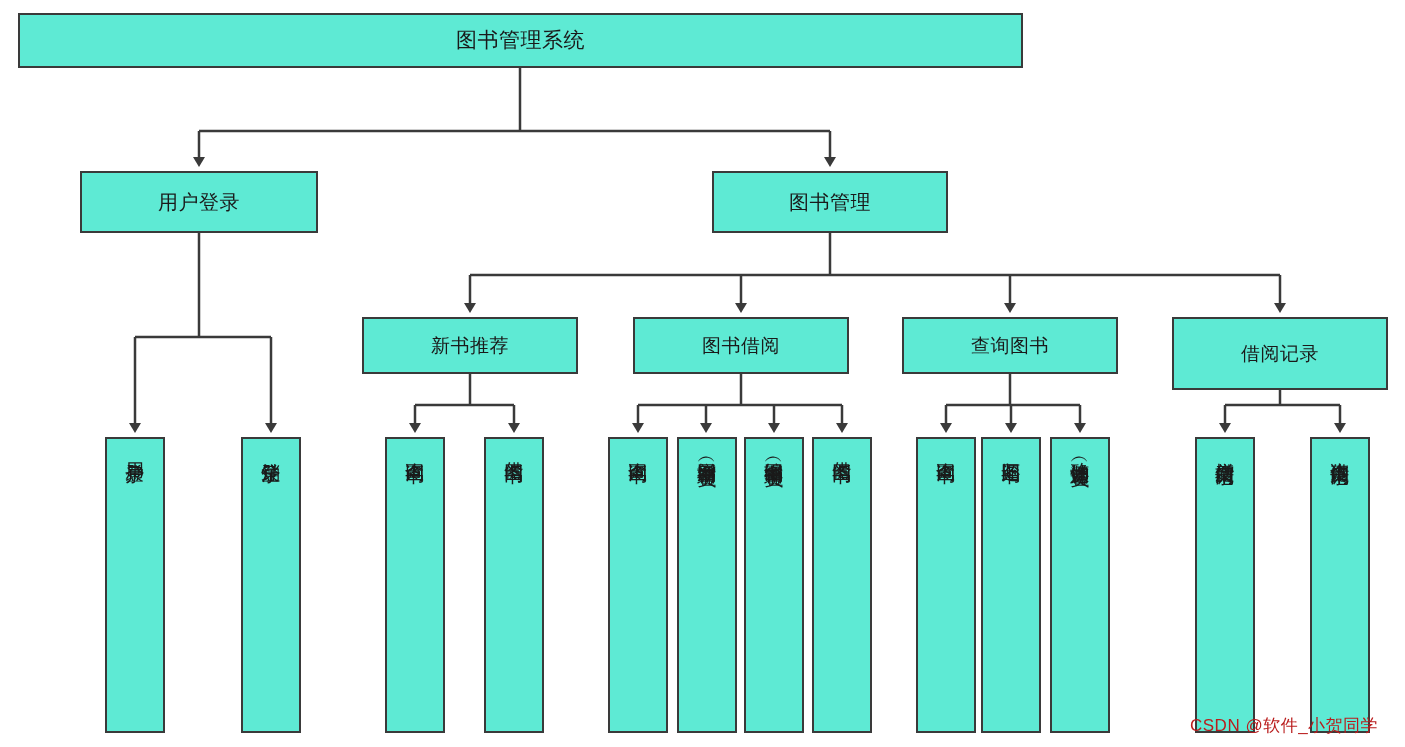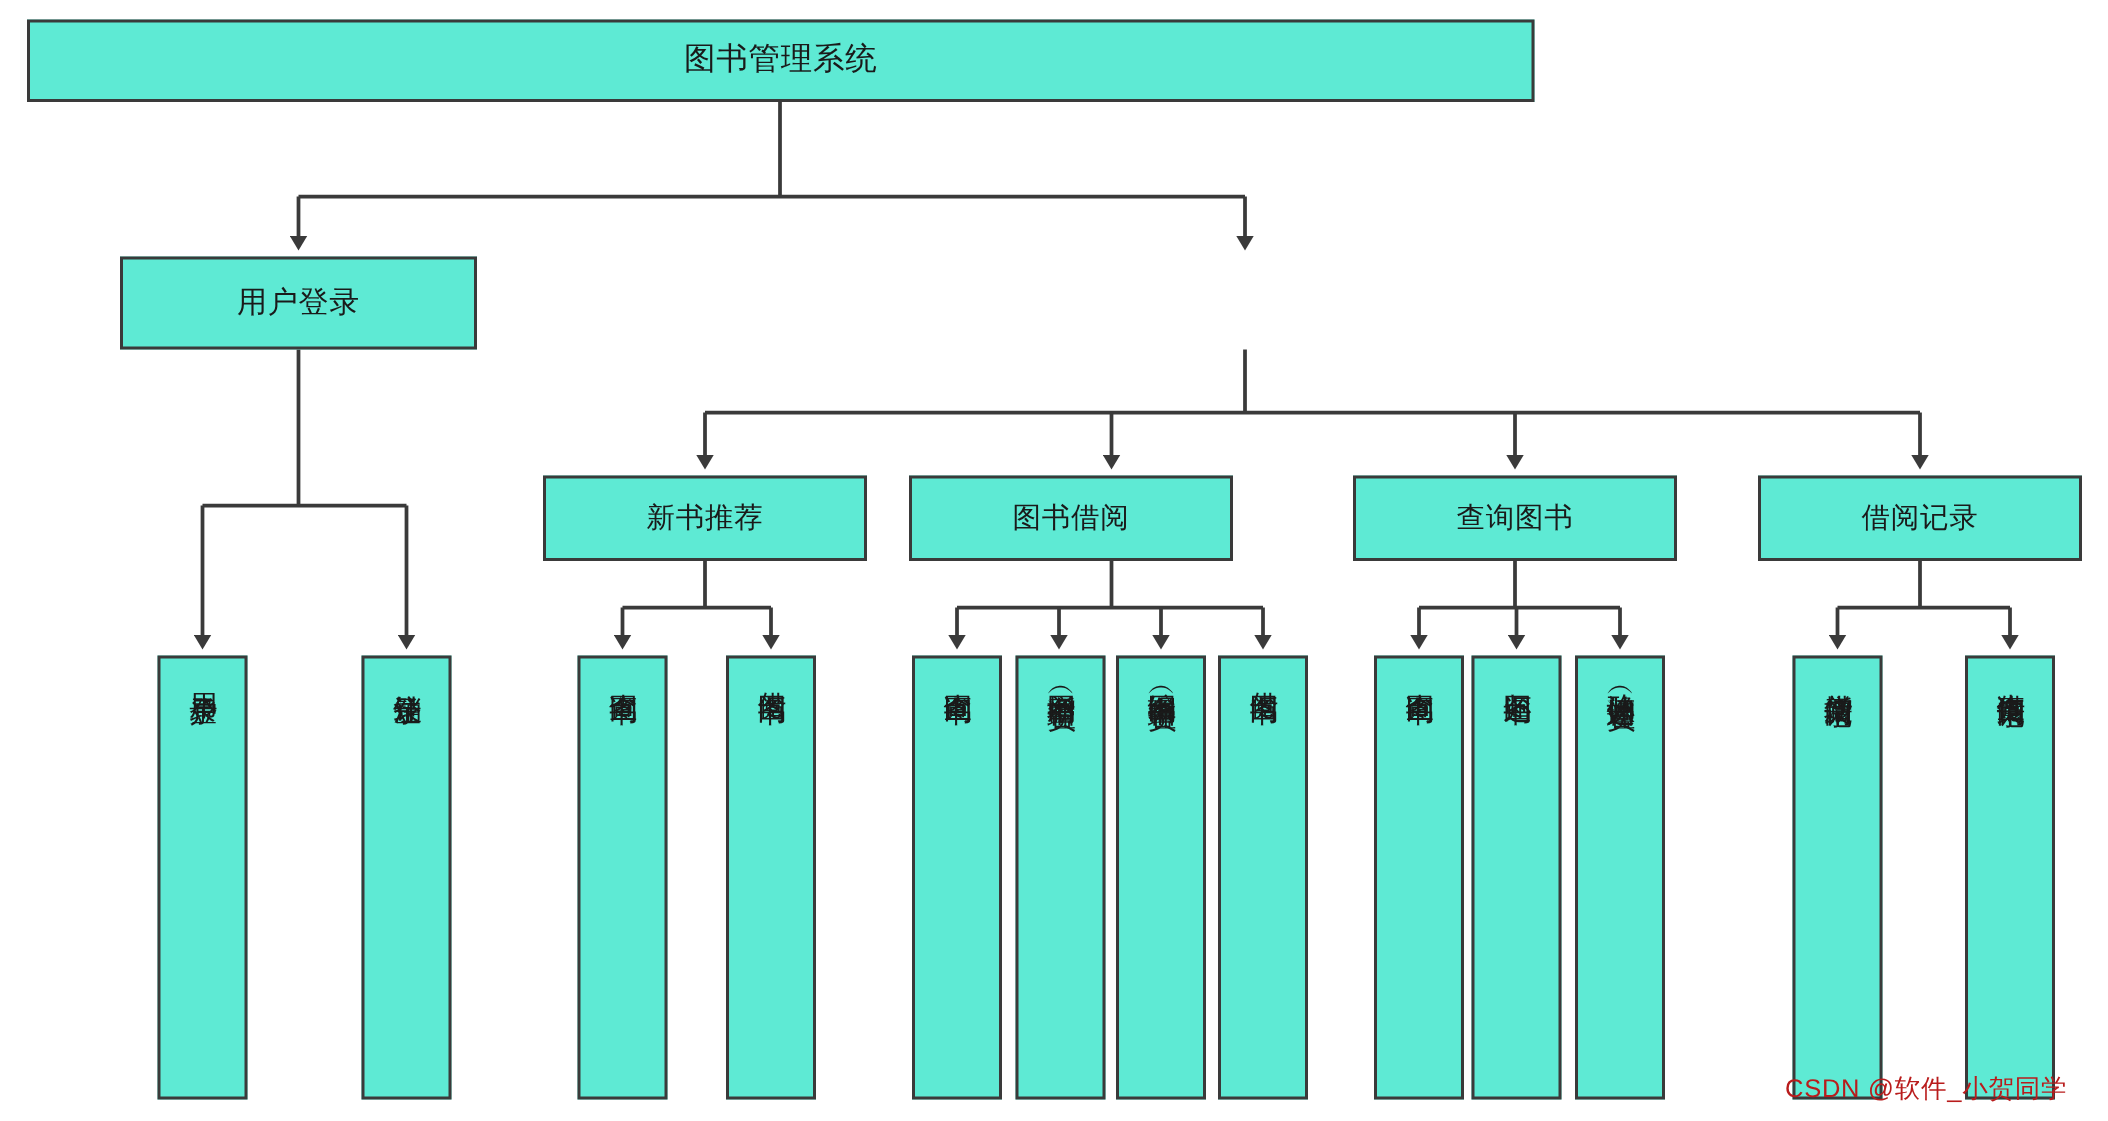--- a/index.html
+++ b/index.html
@@ -126,31 +126,34 @@
     </g>
   </svg>
 
   <div class="node root" style="left:18px; top:13px; width:1005px; height:55px;">
     <span class="label">图书管理系统</span>
   </div>
 
   <div class="node lvl1" style="left:80px; top:171px; width:238px; height:62px;">
     <span class="label">用户登录</span>
   </div>
+  <div class="node lvl1" style="left:712px; top:171px; width:236px; height:62px;">
+    <span class="label">图书管理</span>
+  </div>
 
   <div class="node lvl2" style="left:362px; top:317px; width:216px; height:57px;">
     <span class="label">新书推荐</span>
   </div>
-  <div class="node lvl2" style="left:606px; top:317px; width:216px; height:57px;">
+  <div class="node lvl2" style="left:633px; top:317px; width:216px; height:57px;">
     <span class="label">图书借阅</span>
   </div>
   <div class="node lvl2" style="left:902px; top:317px; width:216px; height:57px;">
     <span class="label">查询图书</span>
   </div>
-  <div class="node lvl2" style="left:1172px; top:317px; width:216px; height:57px;">
+  <div class="node lvl2" style="left:1172px; top:317px; width:216px; height:73px;">
     <span class="label">借阅记录</span>
   </div>
 
   <div class="node leaf" style="left:105px; top:437px; width:60px; height:296px;">
     <span class="label">用户登录</span>
   </div>
   <div class="node leaf" style="left:241px; top:437px; width:60px; height:296px;">
     <span class="label">注销登录</span>
   </div>
   <div class="node leaf" style="left:385px; top:437px; width:60px; height:296px;">

